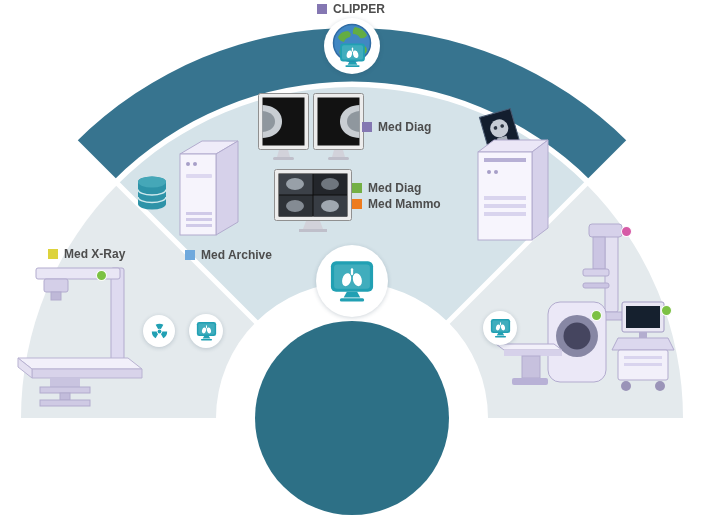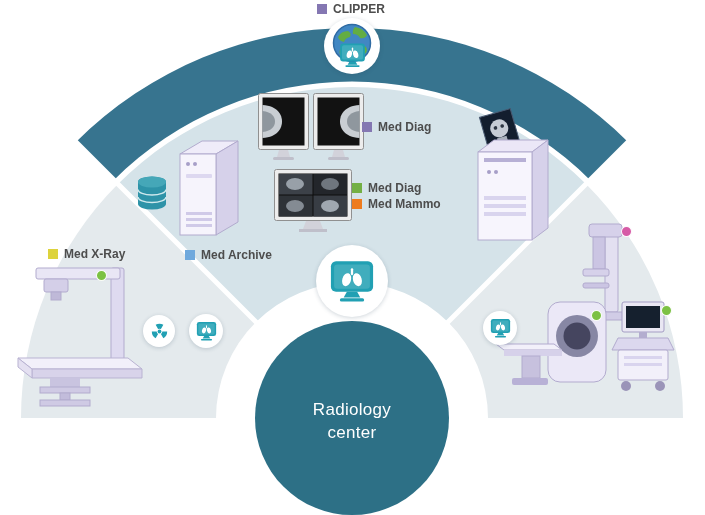--- a/index.html
+++ b/index.html
@@ -239,18 +239,14 @@
   <div class="tag" style="left:185px;top:248px">
     <span class="bullet" style="background-color: rgb(111, 169, 221);"></span>
     <span>Med Archive</span>
   </div>
 
   <div class="tag" style="left:48px;top:247px">
     <span class="bullet" style="background-color: rgb(221, 211, 60);"></span>
     <span>Med X-Ray</span>
   </div>
 
-  <div class="center-label" style="color: rgb(255, 255, 255);">
-    <div>Radiology</div>
-    <div>center</div>
-  </div>
 
 </div>
 
 </body></html>

